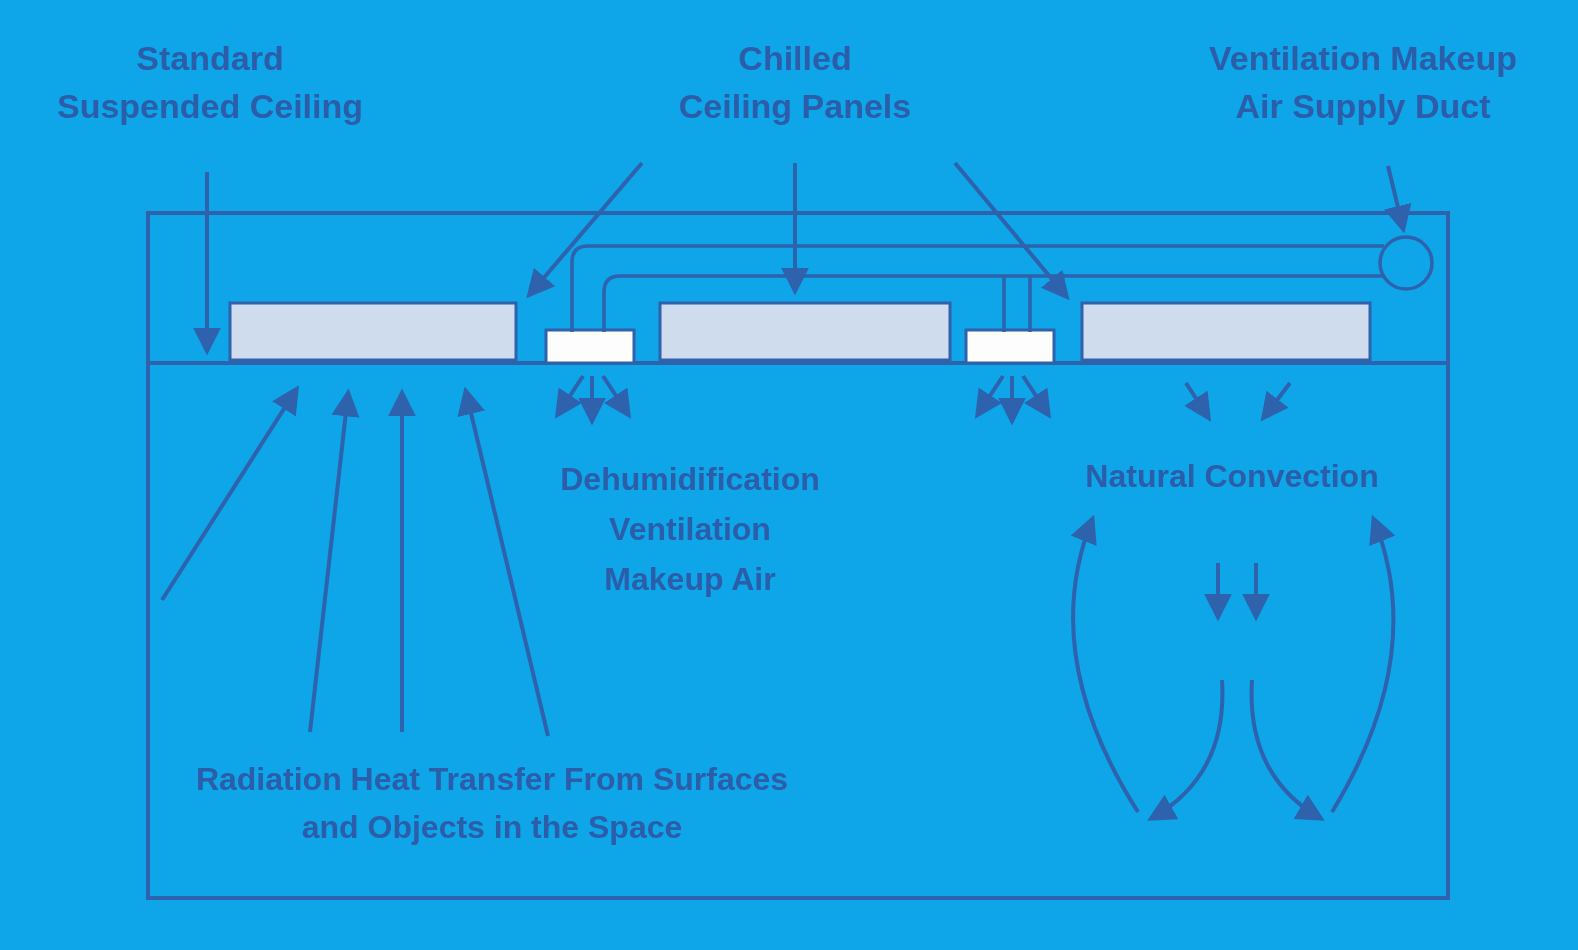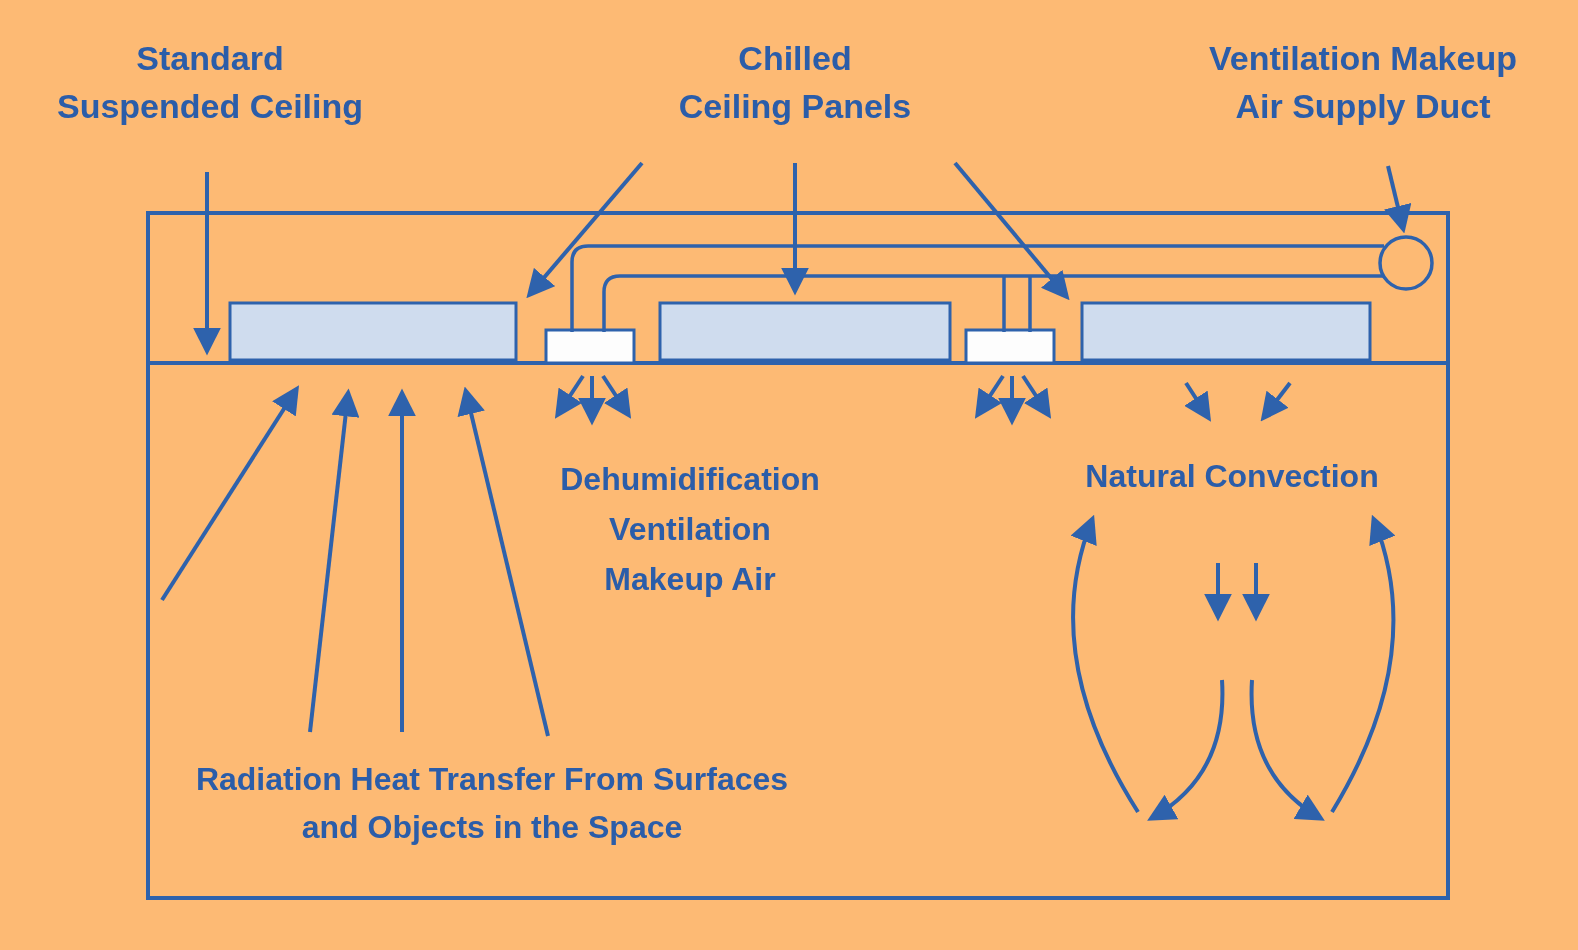--- a/index.html
+++ b/index.html
@@ -5,21 +5,21 @@
   html, body {
     margin: 0;
     padding: 0;
     background: #ffffff;
     font-family: "Liberation Sans", sans-serif;
   }
   .stage {
     position: relative;
     width: 1578px;
     height: 950px;
-    background: #fdba74;
+    background: #0ea5e9;
     overflow: hidden;
   }
   .stage svg {
     position: absolute;
     inset: 0;
     display: block;
   }
   text.lbl {
     fill: #2b5da9;
     font-family: "Liberation Sans", sans-serif;

